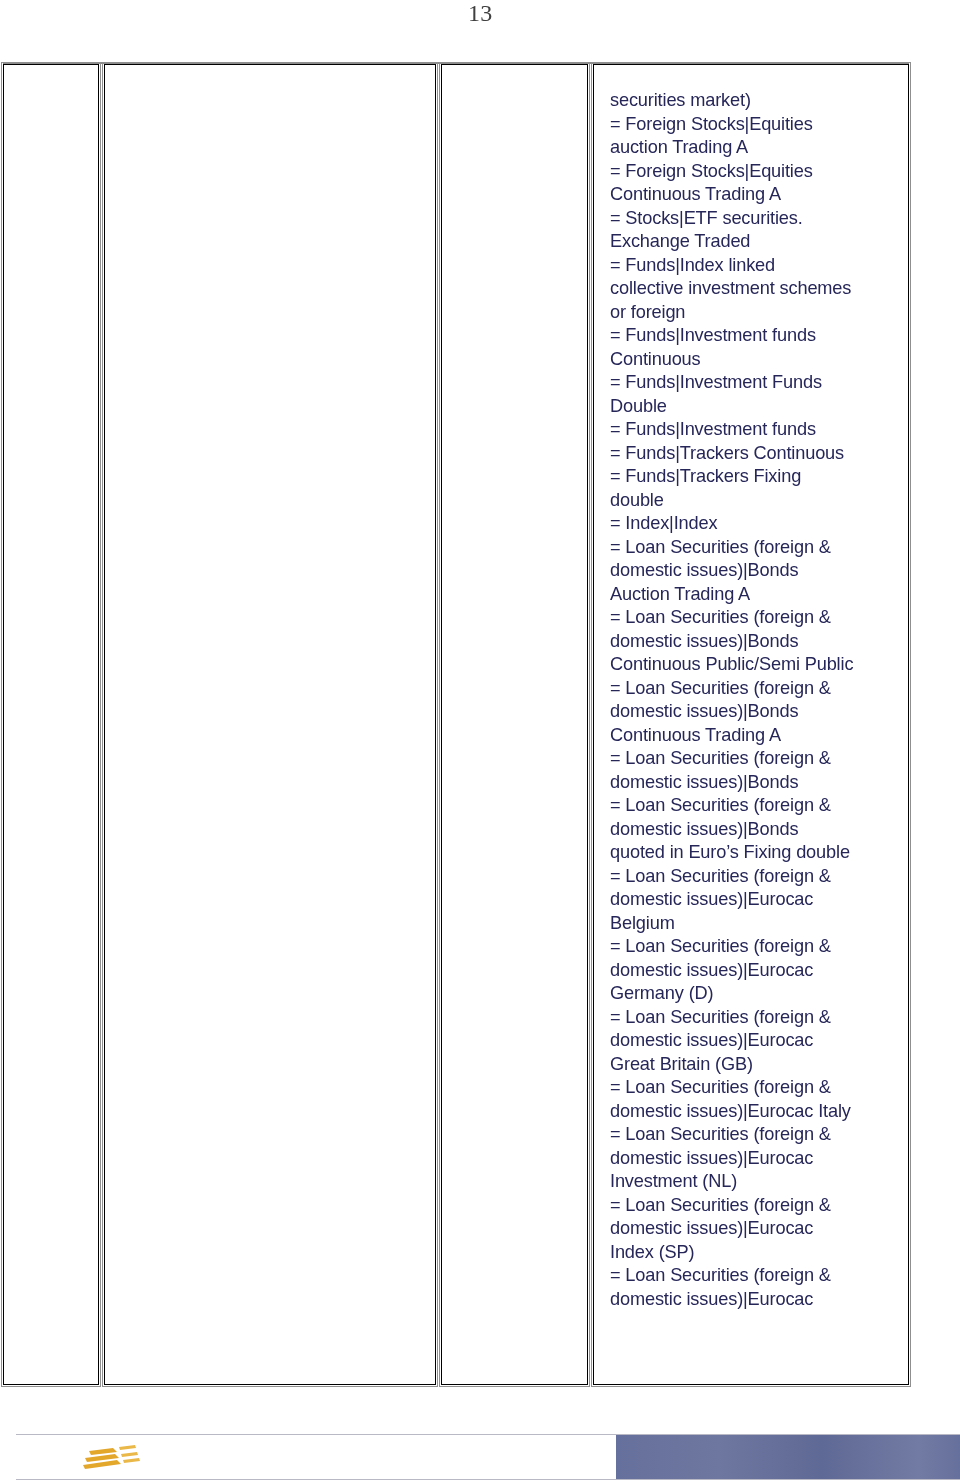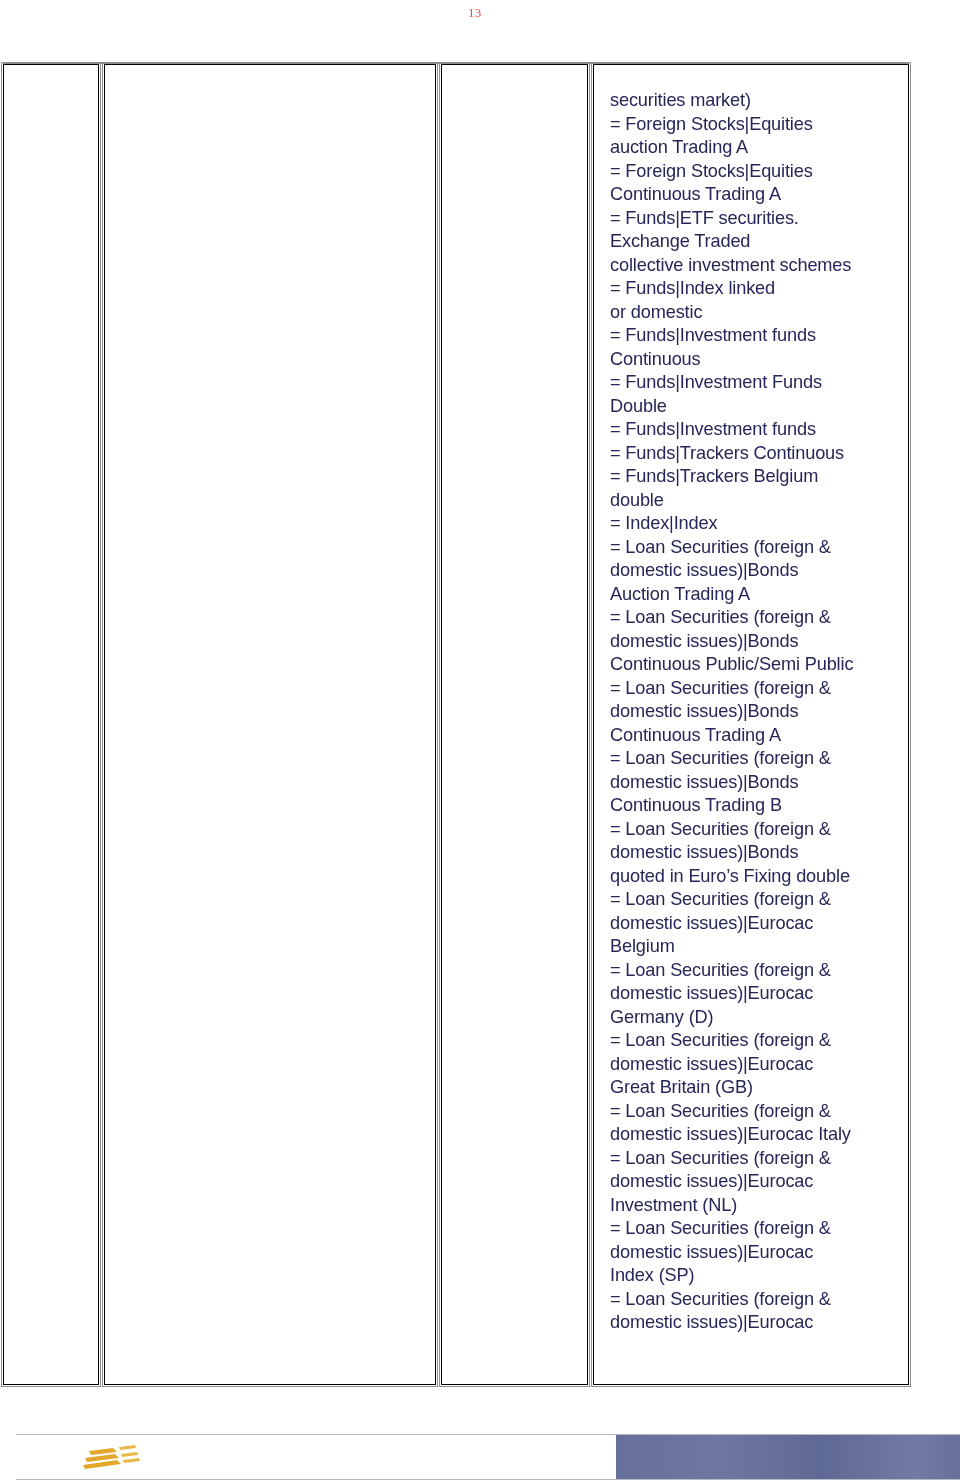--- a/index.html
+++ b/index.html
@@ -14,23 +14,23 @@
     font-family: "Liberation Sans", sans-serif;
     overflow: hidden;
   }
 
   
   .page-number {
     position: absolute;
     left: 468px;
     top: 2px;
     font-family: "Liberation Serif", serif;
-    font-size: 13px;
+    font-size: 24px;
     line-height: 22px;
-    color: #ef4444;
+    color: #404040;
     letter-spacing: 0.3px;
     text-align: center;
   }
 
   
   .doc-table {
     position: absolute;
     left: 3px;
     top: 62px;
     width: 906px;
@@ -102,46 +102,45 @@
   <div class="cell cell-a"></div>
   <div class="cell cell-b"></div>
   <div class="cell cell-c"></div>
   <div class="cell cell-d">
     <div class="cell-text" id="text-body">
         <div class="line">securities market)</div>
         <div class="line">= Foreign Stocks|Equities</div>
         <div class="line">auction Trading A</div>
         <div class="line">= Foreign Stocks|Equities</div>
         <div class="line">Continuous Trading A</div>
-        <div class="line">= Funds|ETF securities.</div>
+        <div class="line">= Stocks|ETF securities.</div>
         <div class="line">Exchange Traded</div>
+        <div class="line">= Funds|Index linked</div>
         <div class="line">collective investment schemes</div>
-        <div class="line">= Funds|Index linked</div>
-        <div class="line">or domestic</div>
+        <div class="line">or foreign</div>
         <div class="line">= Funds|Investment funds</div>
         <div class="line">Continuous</div>
         <div class="line">= Funds|Investment Funds</div>
         <div class="line">Double</div>
         <div class="line">= Funds|Investment funds</div>
         <div class="line">= Funds|Trackers Continuous</div>
-        <div class="line">= Funds|Trackers Belgium</div>
+        <div class="line">= Funds|Trackers Fixing</div>
         <div class="line">double</div>
         <div class="line">= Index|Index</div>
         <div class="line">= Loan Securities (foreign &amp;</div>
         <div class="line">domestic issues)|Bonds</div>
         <div class="line">Auction Trading A</div>
         <div class="line">= Loan Securities (foreign &amp;</div>
         <div class="line">domestic issues)|Bonds</div>
         <div class="line">Continuous Public/Semi Public</div>
         <div class="line">= Loan Securities (foreign &amp;</div>
         <div class="line">domestic issues)|Bonds</div>
         <div class="line">Continuous Trading A</div>
         <div class="line">= Loan Securities (foreign &amp;</div>
         <div class="line">domestic issues)|Bonds</div>
-        <div class="line">Continuous Trading B</div>
         <div class="line">= Loan Securities (foreign &amp;</div>
         <div class="line">domestic issues)|Bonds</div>
         <div class="line">quoted in Euro’s Fixing double</div>
         <div class="line">= Loan Securities (foreign &amp;</div>
         <div class="line">domestic issues)|Eurocac</div>
         <div class="line">Belgium</div>
         <div class="line">= Loan Securities (foreign &amp;</div>
         <div class="line">domestic issues)|Eurocac</div>
         <div class="line">Germany (D)</div>
         <div class="line">= Loan Securities (foreign &amp;</div>

